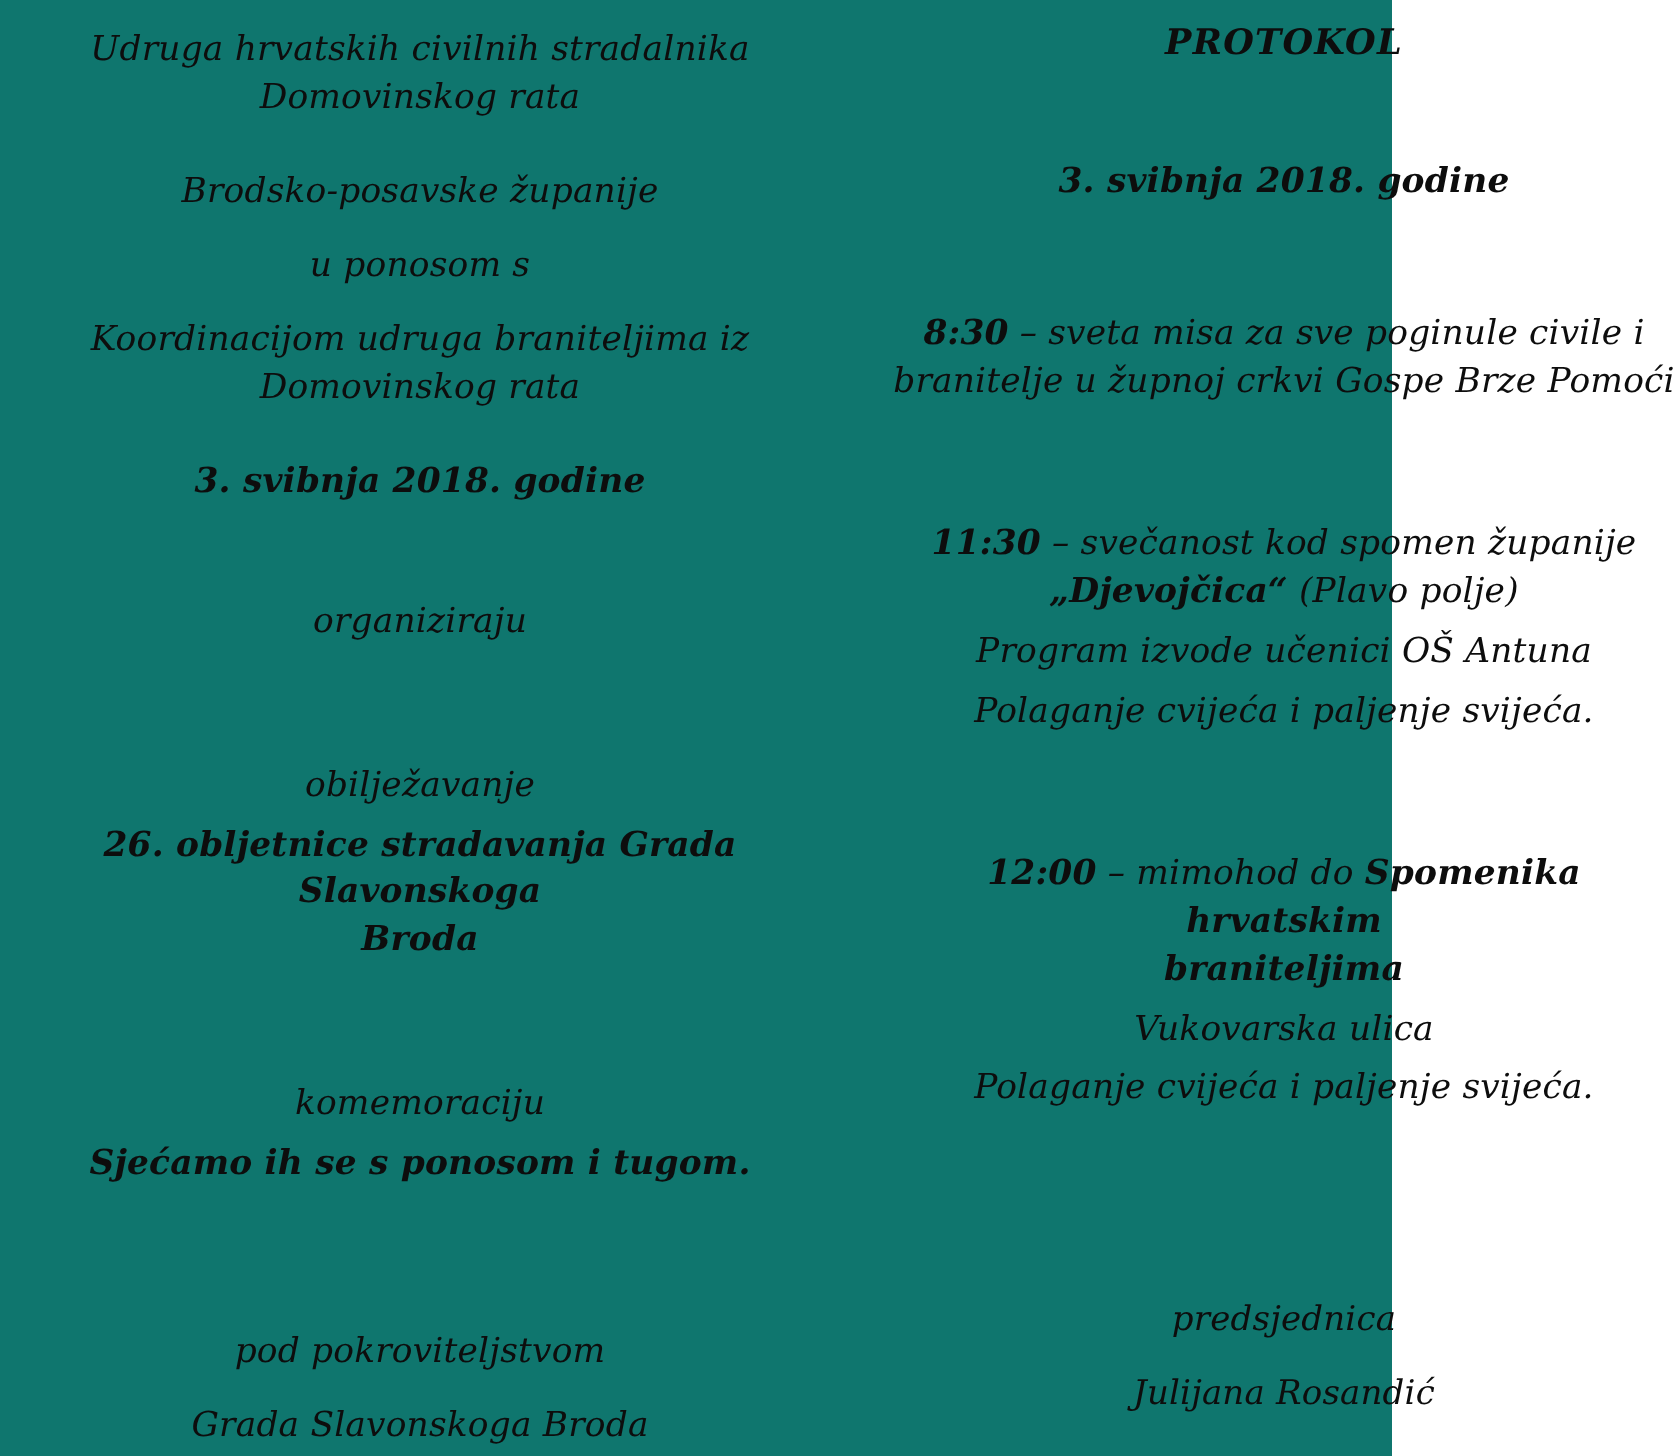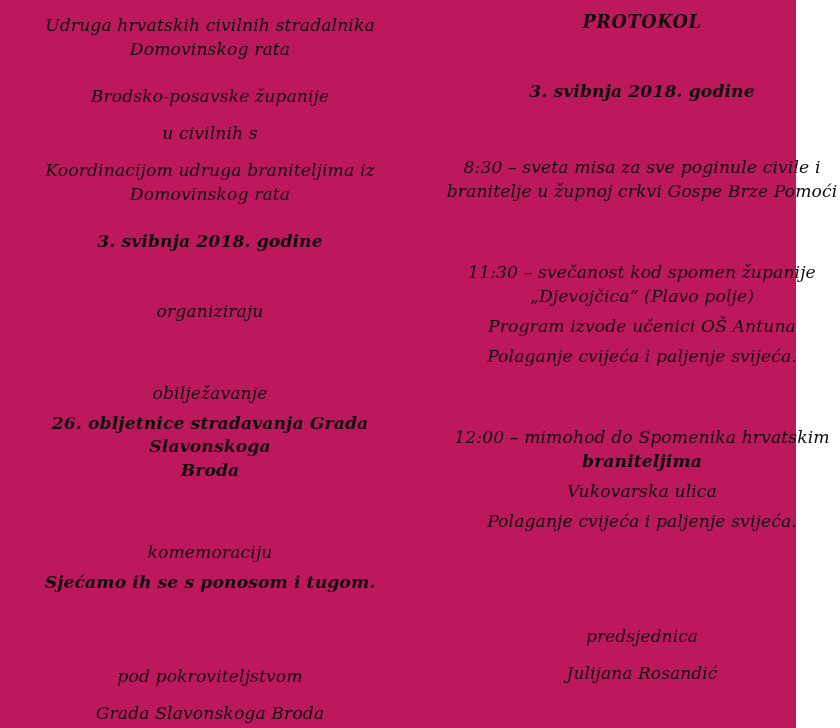--- a/index.html
+++ b/index.html
@@ -9,23 +9,23 @@
   }
   body {
     width: 840px;
     height: 728px;
     overflow: hidden;
     font-family: "DejaVu Serif", "Liberation Serif", serif;
     color: #0d0d0d;
   }
   .page {
     position: relative;
-    width: 796px;
+    width: 696px;
     height: 728px;
-    background: #be185d;
+    background: #0f766e;
   }
   .column {
     position: absolute;
     top: 0;
     box-sizing: border-box;
     text-align: center;
   }
   .col-left {
     left: 0;
     width: 420px;
@@ -48,21 +48,21 @@
   }
   .line.heading {
     font-weight: bold;
     font-size: 17.6px;
     letter-spacing: 0.6px;
   }
   .line.sig {
     font-size: 17px;
   }
   .line b {
-    font-weight: normal;
+    font-weight: bold;
     margin-top: 28px;
   }
   
   .gap-xs { height: 6px; }
   .gap-sm { height: 13px; }
   .gap-md { height: 24px; }
   .gap-lg { height: 34px; }
   .gap-xl { height: 46px; }
   .gap-xxl { height: 58px; }
 </style>
@@ -75,21 +75,21 @@
 
     <div class="line">Udruga hrvatskih civilnih stradalnika</div>
     <div class="line">Domovinskog rata</div>
 
     <div class="gap-md"></div>
 
     <div class="line">Brodsko-posavske županije</div>
 
     <div class="gap-sm"></div>
 
-    <div class="line">u civilnih s</div>
+    <div class="line">u ponosom s</div>
 
     <div class="gap-sm"></div>
 
     <div class="line">Koordinacijom udruga braniteljima iz</div>
     <div class="line">Domovinskog rata</div>
 
     <div class="gap-md"></div>
 
     <div class="line bold">3. svibnja 2018. godine</div>
 

